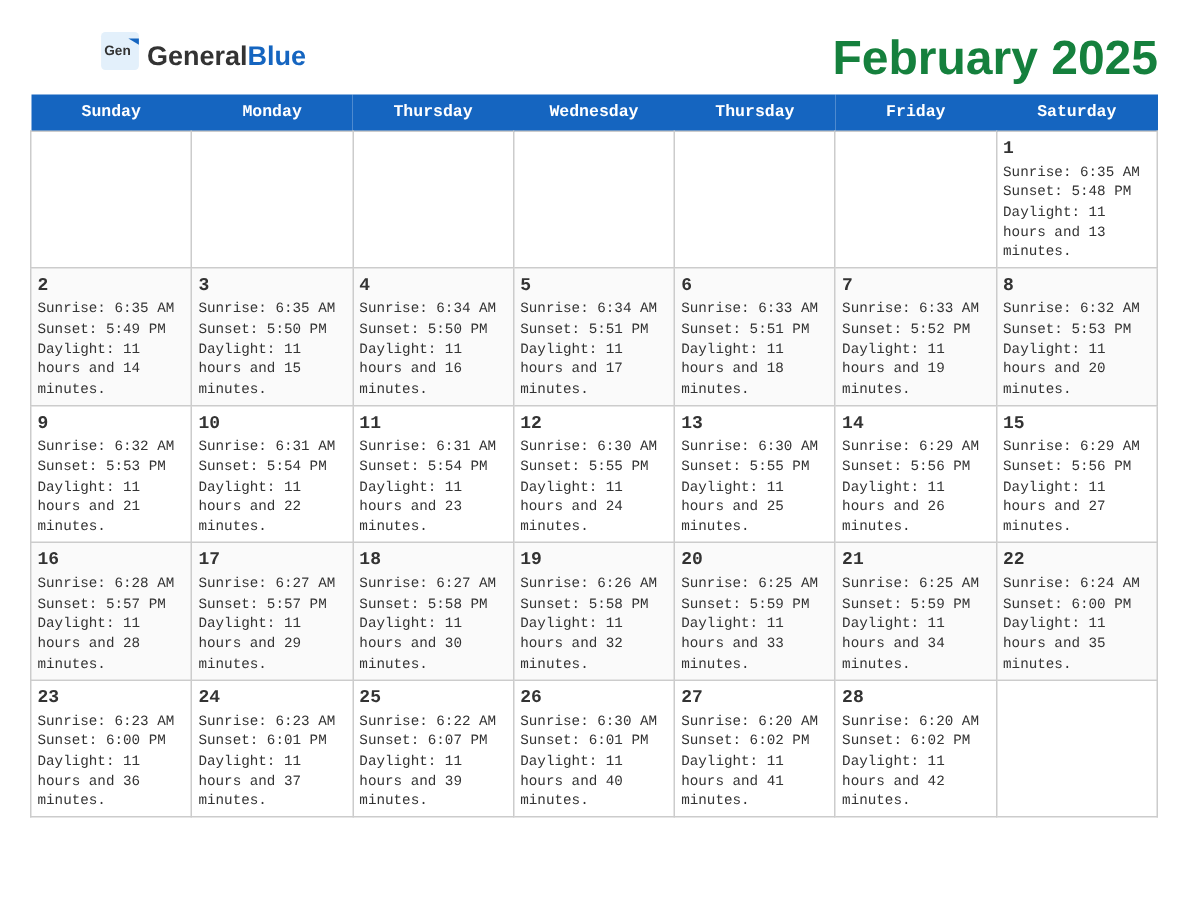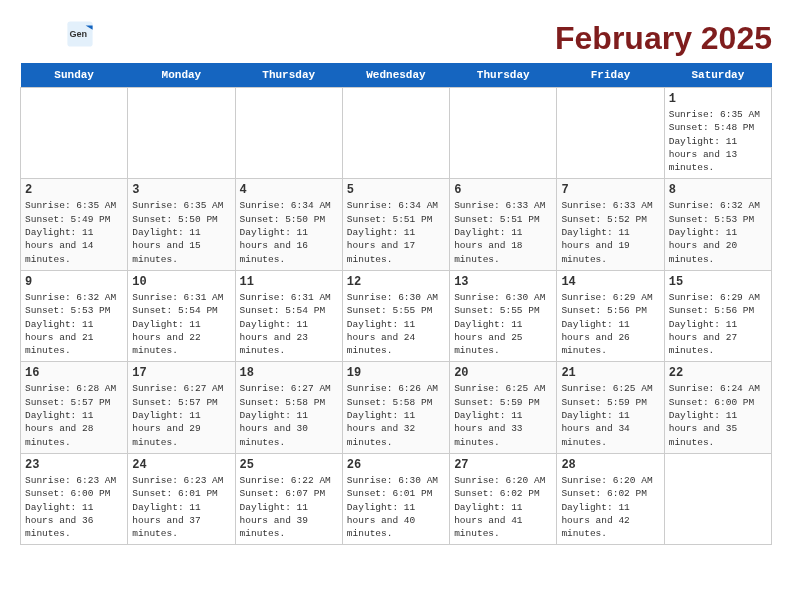--- a/index.html
+++ b/index.html
@@ -35,21 +35,21 @@
     .logo-icon {
       width: 28px;
       height: 28px;
     }
     .title-area {
       text-align: right;
     }
     .month-title {
       font-size: 32px;
       font-weight: bold;
-      color: #7f1d1d;
+      color: #15803d;
     }
     .location-subtitle {
       font-size: 14px;
       color: #555;
     }
     table {
       width: 100%;
       border-collapse: collapse;
       font-size: 10px;
       font-family: Liberation Mono, monospace;
@@ -97,20 +97,23 @@
 </head>
 <body>
 
 <div class="header-area">
   <div class="logo">
     <svg class="logo-icon" viewBox="0 0 40 40">
       <rect x="2" y="2" width="36" height="36" rx="4" fill="#e3f0fb"></rect>
       <text x="5" y="24" font-size="13" font-weight="bold" fill="#333">Gen</text>
       <polygon points="28,8 38,14 38,8" fill="#1565c0"></polygon>
     </svg>
+    <div>
+      <span class="logo-text-general">General</span><span class="logo-text-blue">Blue</span>
+    </div>
   </div>
   <div class="title-area">
     <div class="month-title">February 2025</div>
   </div>
 </div>
 
 <table>
   <thead>
     <tr>
     <th class="day-header">Sunday</th>

